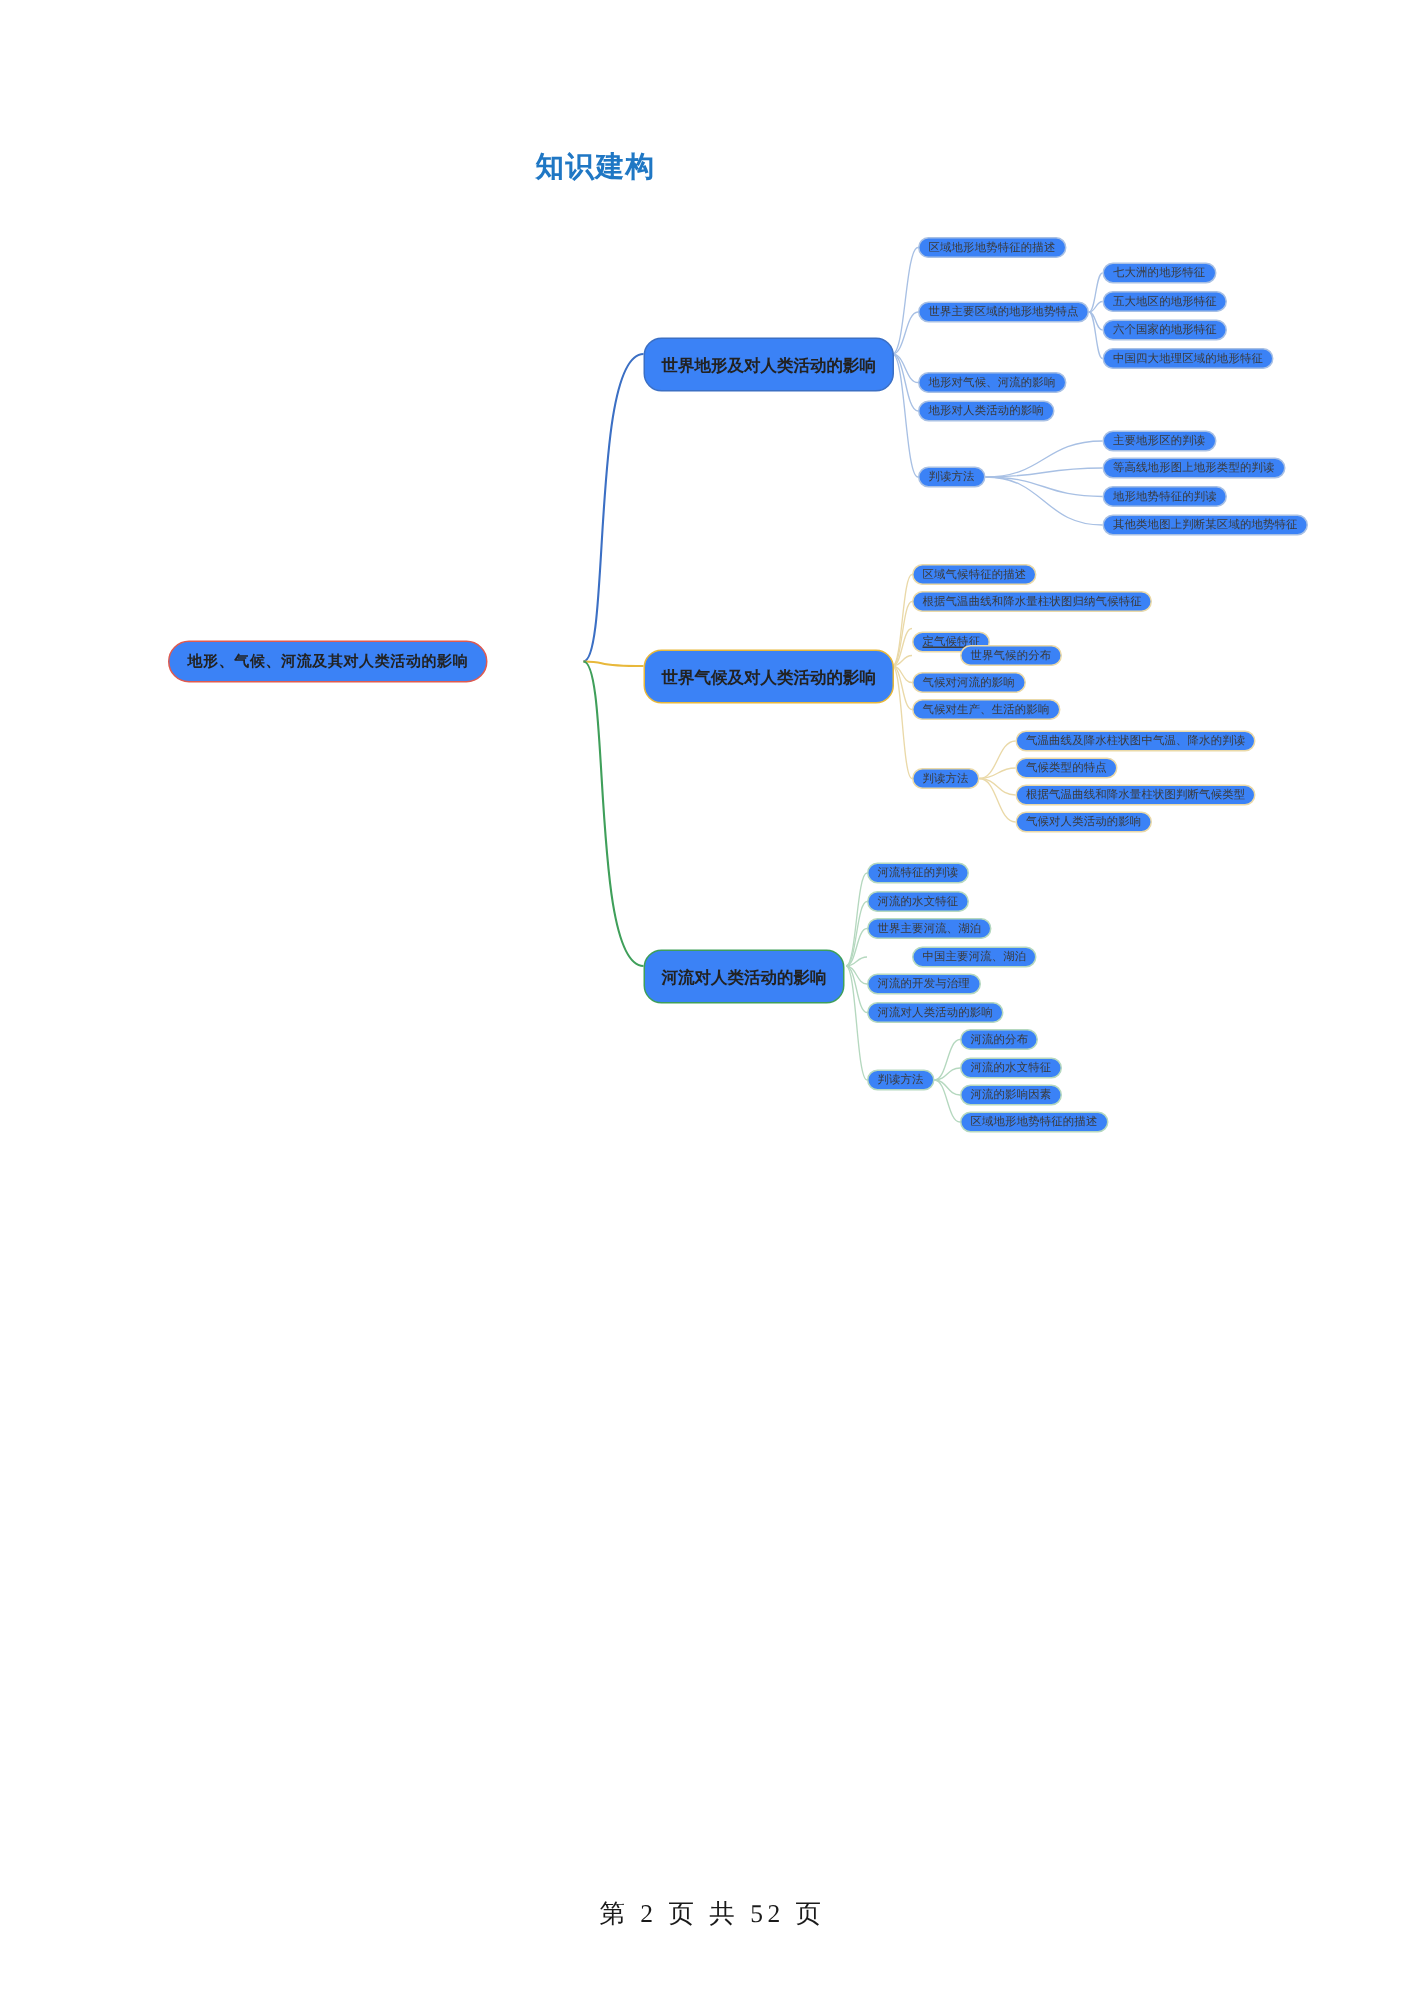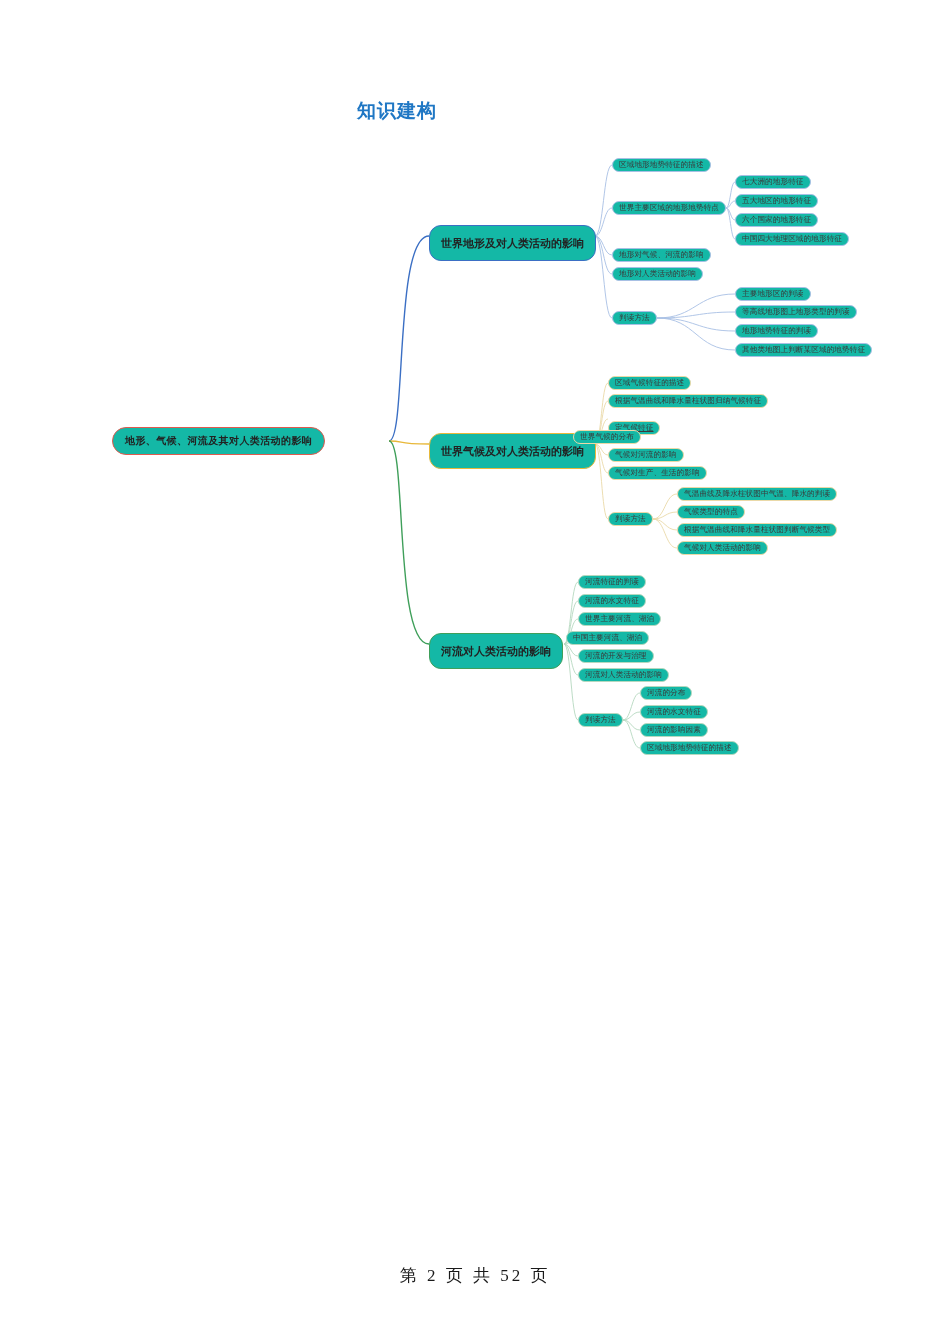--- a/index.html
+++ b/index.html
@@ -46,21 +46,21 @@
     left: 0;
     top: 0;
     width: 950px;
     height: 1344px;
     pointer-events: none;
   }
   
   .node {
     position: absolute;
     box-sizing: border-box;
-    background: #14b8a6;
+    background: #3b82f6;
     white-space: nowrap;
     display: flex;
     align-items: center;
     justify-content: center;
   }
   .node-root {
     border: 1.3px solid #e05a4f;
     border-radius: 14px;
     color: #222222;
     font-size: 10px;
@@ -192,21 +192,21 @@
       </div>
       <div class="node node-l2 yellow-sub" style="left: 608px; top: 376px;">
         <span>区域气候特征的描述</span>
       </div>
       <div class="node node-l2 yellow-sub" style="left: 608px; top: 394px;">
         <span>根据气温曲线和降水量柱状图归纳气候特征</span>
       </div>
       <div class="node node-l2 yellow-sub" style="left: 608px; top: 421px; text-decoration: underline;">
         <span>定气候特征</span>
       </div>
-      <div class="node node-l2 yellow-sub" style="left: 573px; top: 430px;">
+      <div class="node node-l2 yellow-sub" style="left: 640px; top: 430px;">
         <span>世界气候的分布</span>
       </div>
       <div class="node node-l2 yellow-sub" style="left: 608px; top: 448px;">
         <span>气候对河流的影响</span>
       </div>
       <div class="node node-l2 yellow-sub" style="left: 608px; top: 466px;">
         <span>气候对生产、生活的影响</span>
       </div>
       <div class="node node-l2 yellow-sub" style="left: 608px; top: 512px;">
         <span>判读方法</span>
@@ -228,21 +228,21 @@
       </div>
       <div class="node node-l2 green-sub" style="left: 578px; top: 575px;">
         <span>河流特征的判读</span>
       </div>
       <div class="node node-l2 green-sub" style="left: 578px; top: 594px;">
         <span>河流的水文特征</span>
       </div>
       <div class="node node-l2 green-sub" style="left: 578px; top: 612px;">
         <span>世界主要河流、湖泊</span>
       </div>
-      <div class="node node-l2 green-sub" style="left: 566px; top: 631px;">
+      <div class="node node-l2 green-sub" style="left: 608px; top: 631px;">
         <span>中国主要河流、湖泊</span>
       </div>
       <div class="node node-l2 green-sub" style="left: 578px; top: 649px;">
         <span>河流的开发与治理</span>
       </div>
       <div class="node node-l2 green-sub" style="left: 578px; top: 668px;">
         <span>河流对人类活动的影响</span>
       </div>
       <div class="node node-l2 green-sub" style="left: 578px; top: 713px;">
         <span>判读方法</span>

